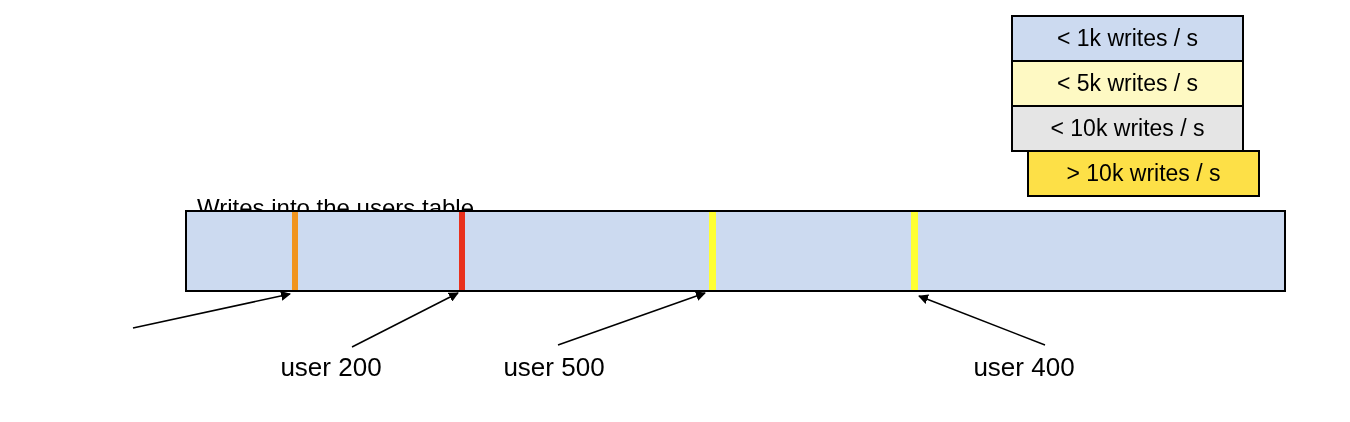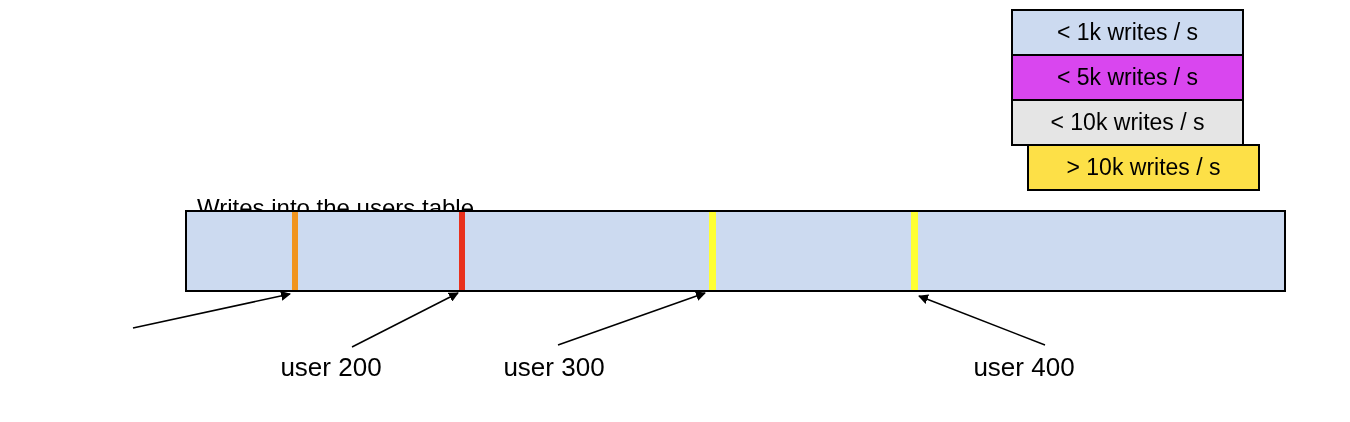--- a/index.html
+++ b/index.html
@@ -36,21 +36,21 @@
     height: 47px;
     border: 2px solid #000000;
     margin-top: -2px;
     display: flex;
     align-items: center;
     justify-content: center;
     font-size: 23px;
     color: #000000;
     white-space: nowrap;
   }
-  .legend-row:first-child { margin-top: 2px; }
+  .legend-row:first-child { margin-top: 8px; }
   .bar {
     position: absolute;
     box-sizing: border-box;
     left: 185px;
     top: 210px;
     width: 1101px;
     height: 82px;
     border: 2px solid #000000;
   }
   .tick {
@@ -87,21 +87,21 @@
 <body>
 
 <div class="stage">
 
   <div class="title">Writes into the users table</div>
 
   <div class="legend">
     <div class="legend-row" style="background-color: rgb(204, 218, 240);">
       <span>&lt; 1k writes / s</span>
     </div>
-    <div class="legend-row" style="background-color: #d946ef;">
+    <div class="legend-row" style="background-color: #fef9c3;">
       <span>&lt; 5k writes / s</span>
     </div>
     <div class="legend-row" style="background-color: #e5e5e5;">
       <span>&lt; 10k writes / s</span>
     </div>
     <div class="legend-row" style="background-color: #fde047; margin-left: 16px;">
       <span>&gt; 10k writes / s</span>
     </div>
   </div>
 
@@ -118,16 +118,16 @@
         <path d="M0,0 L10,5 L0,10 Z" fill="#000000"></path>
       </marker>
     </defs>
     <line x1="133" y1="328" x2="290" y2="294" stroke="#000000" stroke-width="1.5" marker-end="url(#arrowhead)"></line>
     <line x1="352" y1="347" x2="458" y2="293" stroke="#000000" stroke-width="1.5" marker-end="url(#arrowhead)"></line>
     <line x1="558" y1="345" x2="705" y2="293" stroke="#000000" stroke-width="1.5" marker-end="url(#arrowhead)"></line>
     <line x1="1045" y1="345" x2="919" y2="296" stroke="#000000" stroke-width="1.5" marker-end="url(#arrowhead)"></line>
   </svg>
 
   <div class="user-label label-2">user 200</div>
-  <div class="user-label label-3">user 300</div>
+  <div class="user-label label-3">user 500</div>
   <div class="user-label label-4">user 400</div>
 
 </div>
 
 </body></html>

